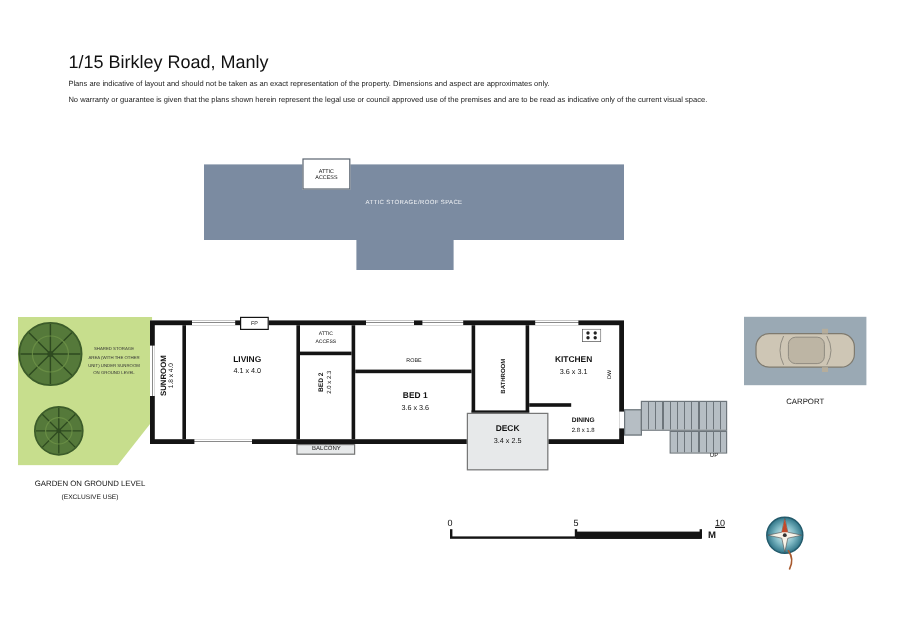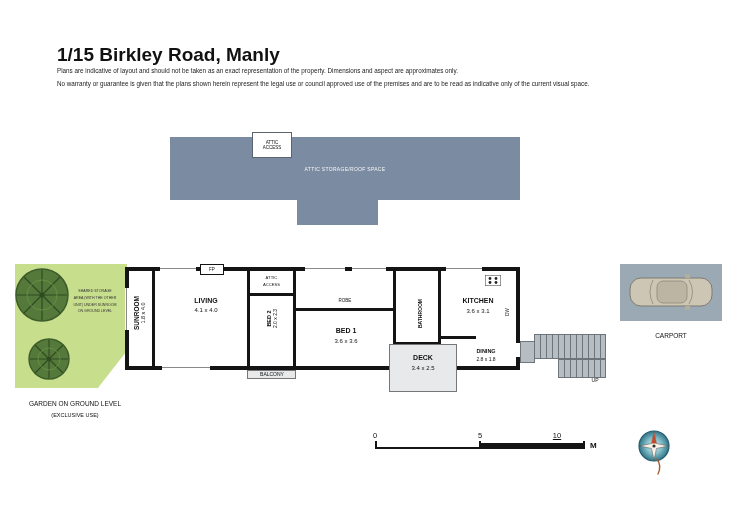--- a/index.html
+++ b/index.html
@@ -16,21 +16,21 @@
   .vlabel{position:absolute;transform:rotate(-90deg);display:flex;flex-direction:column;align-items:center;justify-content:center;white-space:nowrap;}
   .stairs{position:absolute;background:repeating-linear-gradient(90deg,#b6bec4 0 5px,#6d757b 5px 6px);border:1px solid #6d757b;z-index:3;box-sizing:border-box;}
   .roomname{font-weight:bold;}
   .gray-area{position:absolute;background:#e7e9ea;border:1px solid #777;z-index:3;box-sizing:border-box;}
 </style>
 </head>
 <body>
 
 <div id="stage">
 
-  <div class="txt" style="left:57px;top:44px;font-size:19px;font-weight:bold;">1/15 Birkley Road, Manly</div>
+  <div class="txt" style="left:57px;top:44px;font-size:15px;font-weight:normal;">1/15 Birkley Road, Manly</div>
   <div class="txt" style="left:57px;top:67px;font-size:6.3px;color:#222;">Plans are indicative of layout and should not be taken as an exact representation of the property. Dimensions and aspect are approximates only.</div>
   <div class="txt" style="left:57px;top:80px;font-size:6.3px;color:#222;">No warranty or guarantee is given that the plans shown herein represent the legal use or council approved use of the premises and are to be read as indicative only of the current visual space.</div>
 
   <div class="abs" style="left:170px;top:137px;width:350px;height:63px;background:#7b8ba1;"></div>
   <div class="abs" style="left:297px;top:200px;width:81px;height:25px;background:#7b8ba1;"></div>
   <div class="txt ctr" style="left:170px;top:166px;width:350px;font-size:5px;color:#f4f6f8;letter-spacing:.3px;">ATTIC STORAGE/ROOF SPACE</div>
   <div class="abs" style="left:252px;top:132px;width:38px;height:24px;background:#fff;border:1px solid #5a6470;display:flex;flex-direction:column;align-items:center;justify-content:center;z-index:2;">
     <span style="font-size:4.5px;">ATTIC</span>
     <span style="font-size:4.5px;">ACCESS</span>
   </div>
@@ -151,21 +151,21 @@
       <path d="M62 9 q7 12 0 24" fill="none" stroke="#8d897e" stroke-width="0.8"></path>
       <path d="M26 9 q-6 12 0 24" fill="none" stroke="#8d897e" stroke-width="0.8"></path>
       <rect x="58" y="3" width="5" height="4" fill="#b5ad9c"></rect>
       <rect x="58" y="35" width="5" height="4" fill="#b5ad9c"></rect>
     </svg>
   </div>
   <div class="txt ctr" style="left:620px;top:332px;width:102px;font-size:6.5px;">CARPORT</div>
 
   <div class="txt ctr" style="left:368px;top:431px;width:14px;font-size:7.5px;">0</div>
   <div class="txt ctr" style="left:473px;top:431px;width:14px;font-size:7.5px;">5</div>
-  <div class="txt ctr" style="left:549px;top:431px;width:16px;font-size:7.5px;text-decoration:underline;">10</div>
+  <div class="txt ctr" style="left:592px;top:431px;width:16px;font-size:7.5px;text-decoration:underline;">10</div>
   <div class="abs" style="left:375px;top:447px;width:210px;height:1.5px;background:#141414;"></div>
   <div class="abs" style="left:375px;top:441px;width:1.5px;height:7px;background:#141414;"></div>
   <div class="abs" style="left:479px;top:441px;width:1.5px;height:7px;background:#141414;"></div>
   <div class="abs" style="left:583px;top:441px;width:1.5px;height:7px;background:#141414;"></div>
   <div class="abs" style="left:480px;top:443px;width:104px;height:6px;background:#141414;"></div>
   <div class="txt" style="left:590px;top:441px;font-size:8px;font-weight:bold;">M</div>
 
   <div class="abs" style="left:634px;top:427px;">
     <svg width="40" height="50" viewBox="0 0 40 50">
       <defs>

